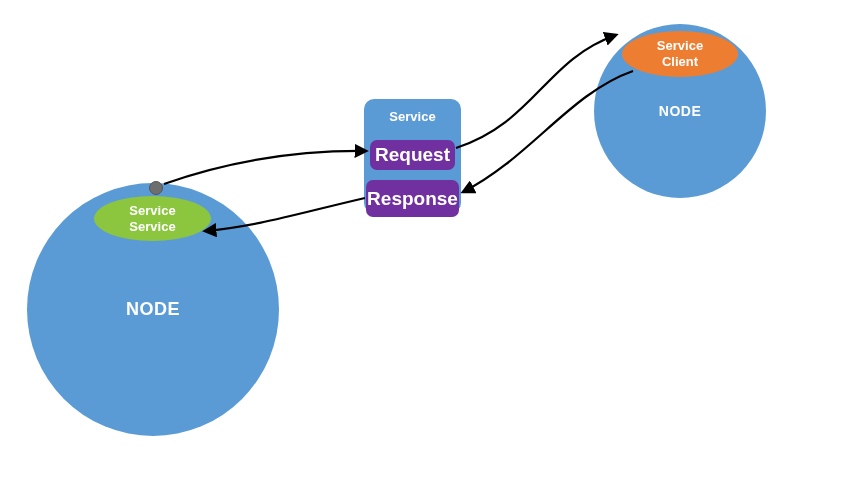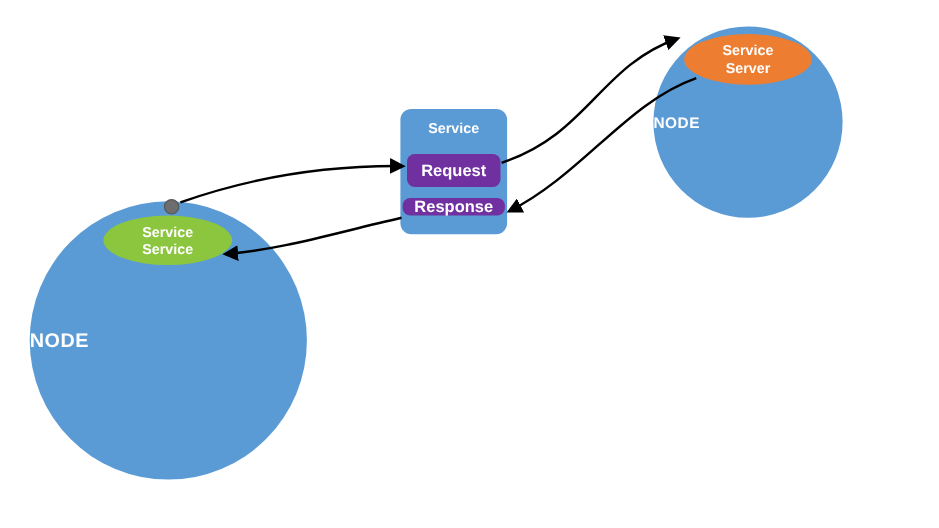--- a/index.html
+++ b/index.html
@@ -7,21 +7,21 @@
     position:relative;
     width:854px;height:480px;
     background:var(--background,#ffffff);
     overflow:hidden;
     font-family:"Liberation Sans",sans-serif;
   }
   .node{
     position:absolute;
     border-radius:50%;
     background:var(--node-fill,#5b9bd5);
-    display:flex;align-items:center;justify-content:flex-start;
+    display:flex;align-items:center;justify-content:center;
   }
   .node-left{left:27px;top:183px;width:252px;height:253px;}
   .node-right{left:594px;top:24px;width:172px;height:174px;}
   .node-label{
     color:var(--label-text,#ffffff);
     font-weight:bold;letter-spacing:0.5px;
   }
   .node-left .node-label{font-size:18px;}
   .node-right .node-label{font-size:14px;}
   .badge{
@@ -45,24 +45,24 @@
     border-radius:10px;
   }
   .service-title{
     display:block;text-align:center;margin-top:10px;
     color:var(--label-text,#ffffff);font-weight:bold;font-size:13px;
   }
   .msg-box{
     position:absolute;
     border-radius:7px;
     display:flex;align-items:center;justify-content:center;
-    color:var(--label-text,#ffffff);font-weight:bold;font-size:15px;
+    color:var(--label-text,#ffffff);font-weight:bold;font-size:19px;
   }
   .msg-request{left:6px;top:41px;width:85px;height:30px;background:var(--request-fill,#7030a0);}
-  .msg-response{left:2px;top:81px;width:93px;height:16px;background:var(--response-fill,#7030a0);}
+  .msg-response{left:2px;top:81px;width:93px;height:37px;background:var(--response-fill,#7030a0);}
   .arrows{
     position:absolute;left:0;top:0;width:854px;height:480px;
     pointer-events:none;
   }
   .arrow-path{
     fill:none;
     stroke:var(--arrow,#000000);
     stroke-width:2.2;
   }
   .arrow-head{fill:var(--arrow,#000000);}
@@ -82,21 +82,21 @@
     <span>Service</span>
     <span>Service</span>
   </div>
 
   <div class="node node-right">
     <span class="node-label">NODE</span>
   </div>
 
   <div class="badge badge-server">
     <span>Service</span>
-    <span>Server</span>
+    <span>Client</span>
   </div>
 
   <div class="service-panel">
     <span class="service-title">Service</span>
     <div class="msg-box msg-request">
       <span>Request</span>
     </div>
     <div class="msg-box msg-response">
       <span>Response</span>
     </div>

